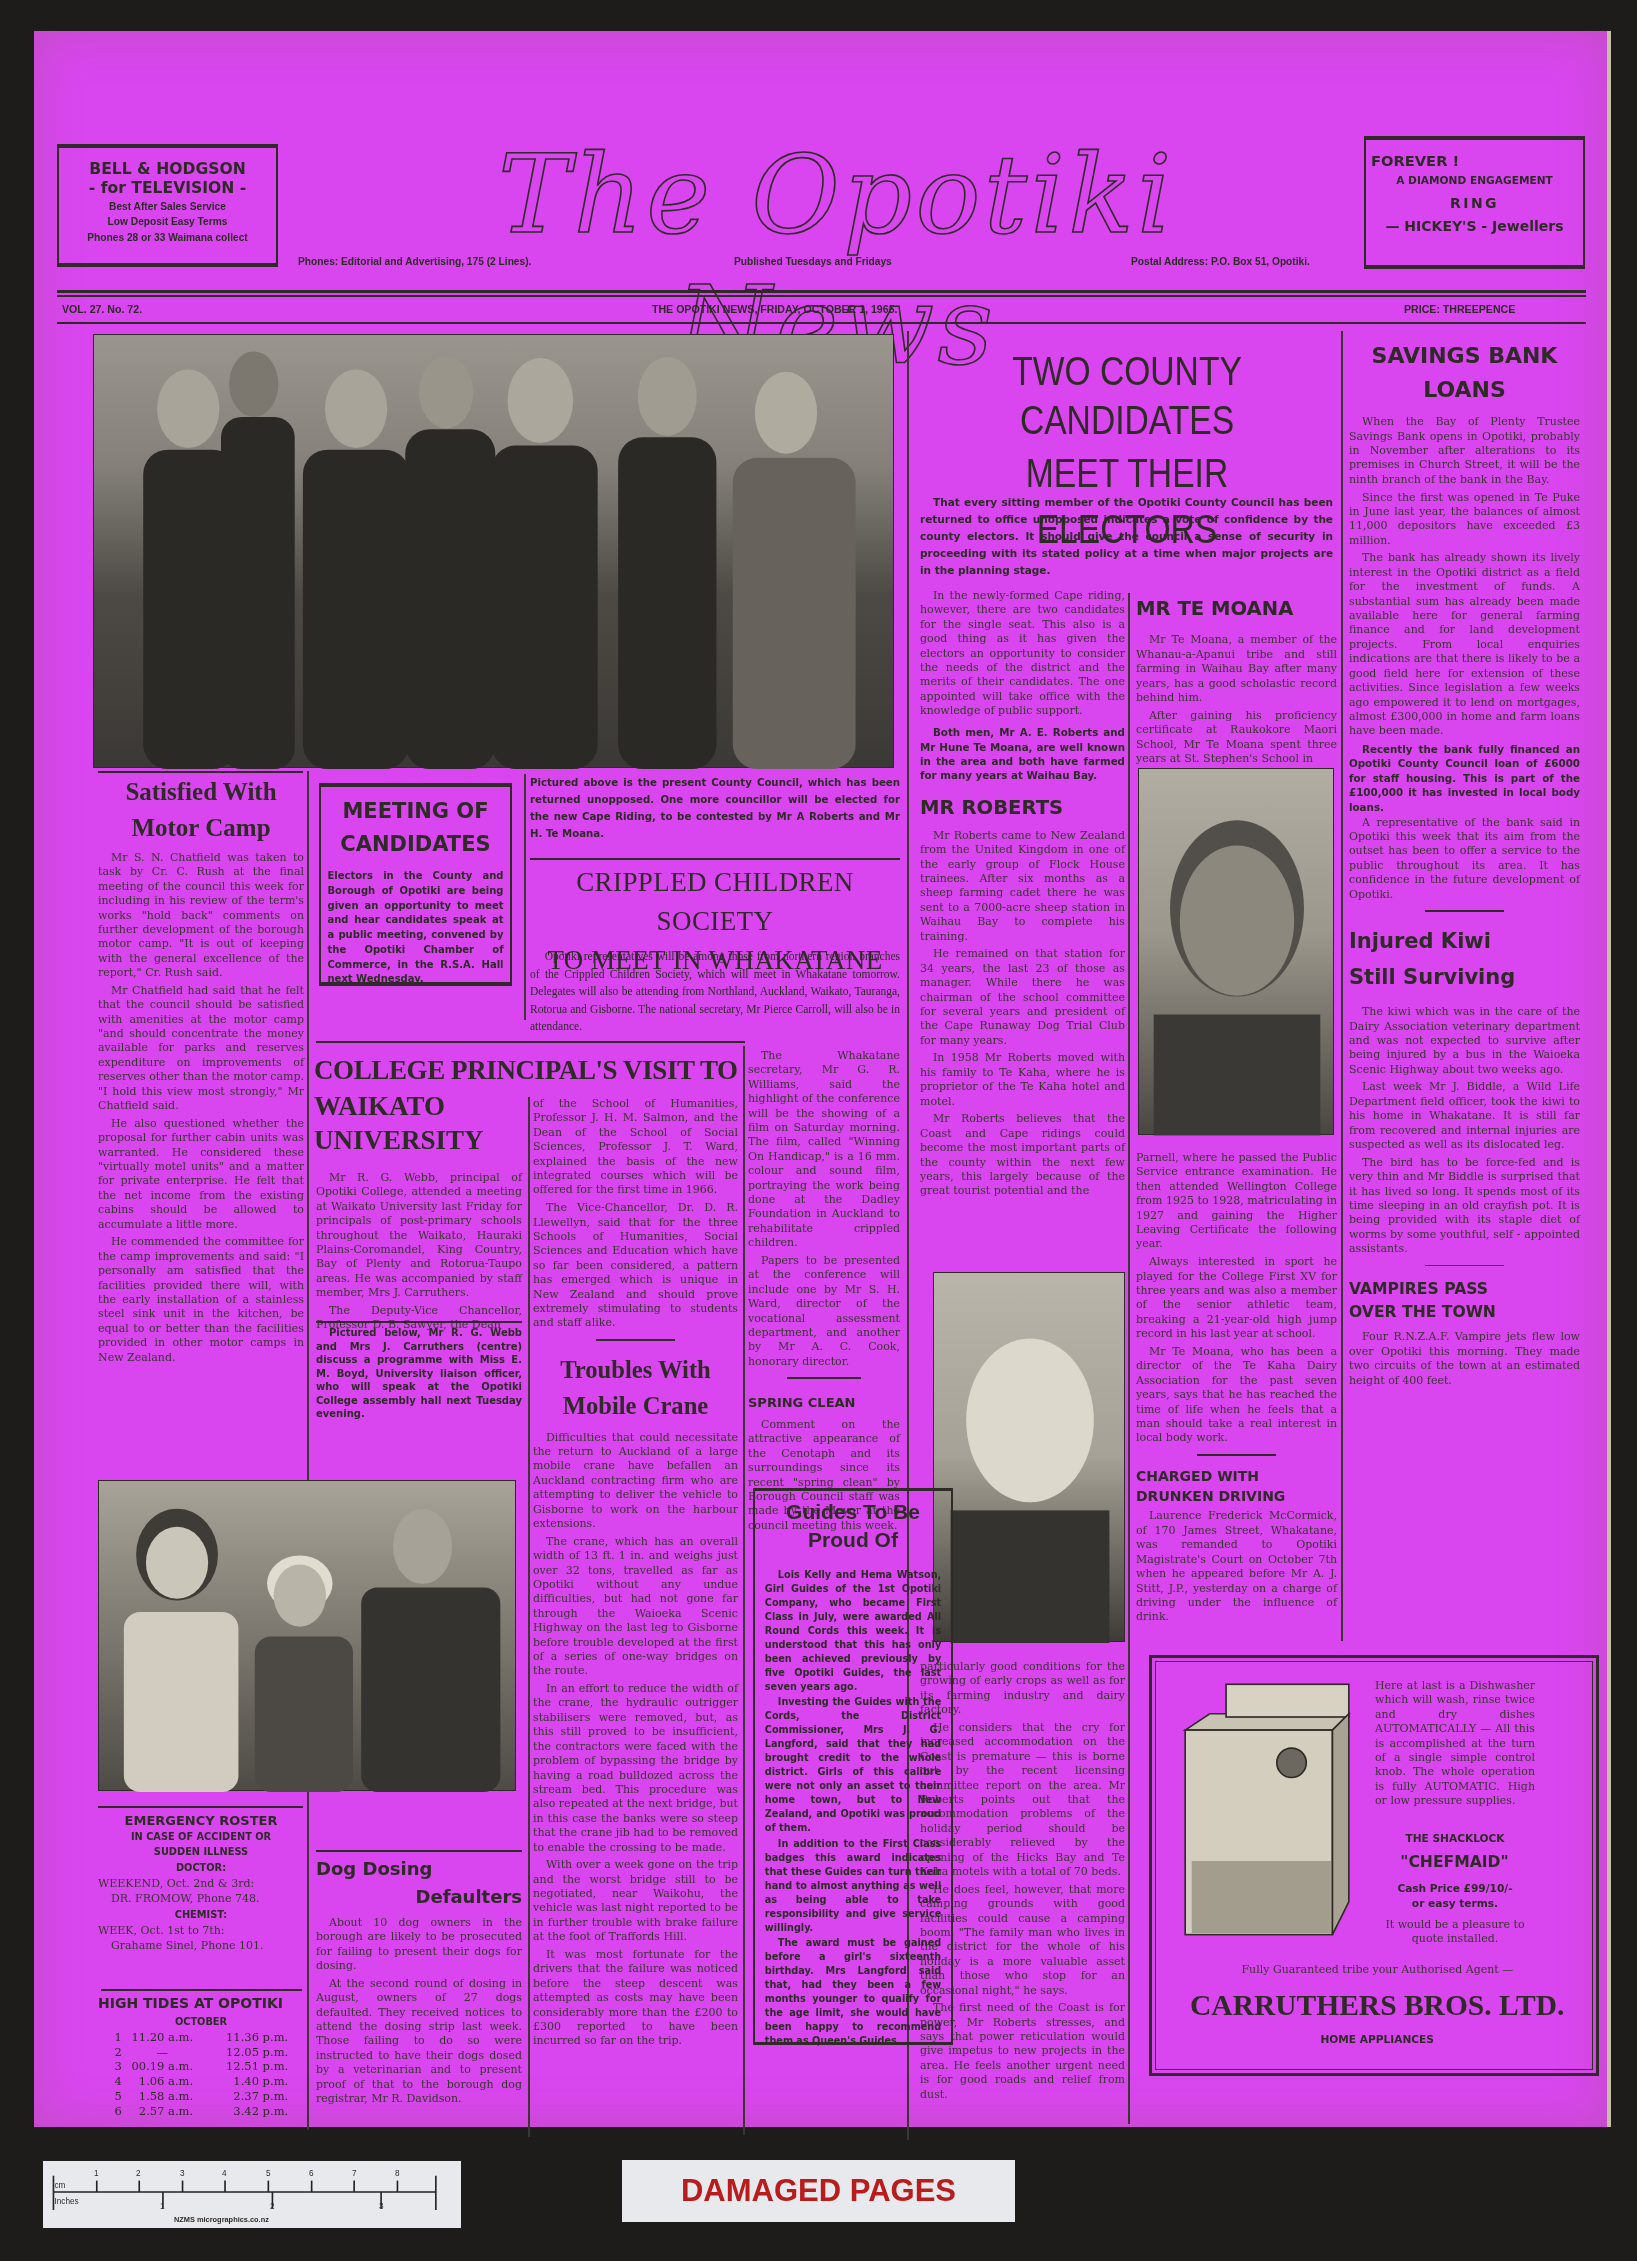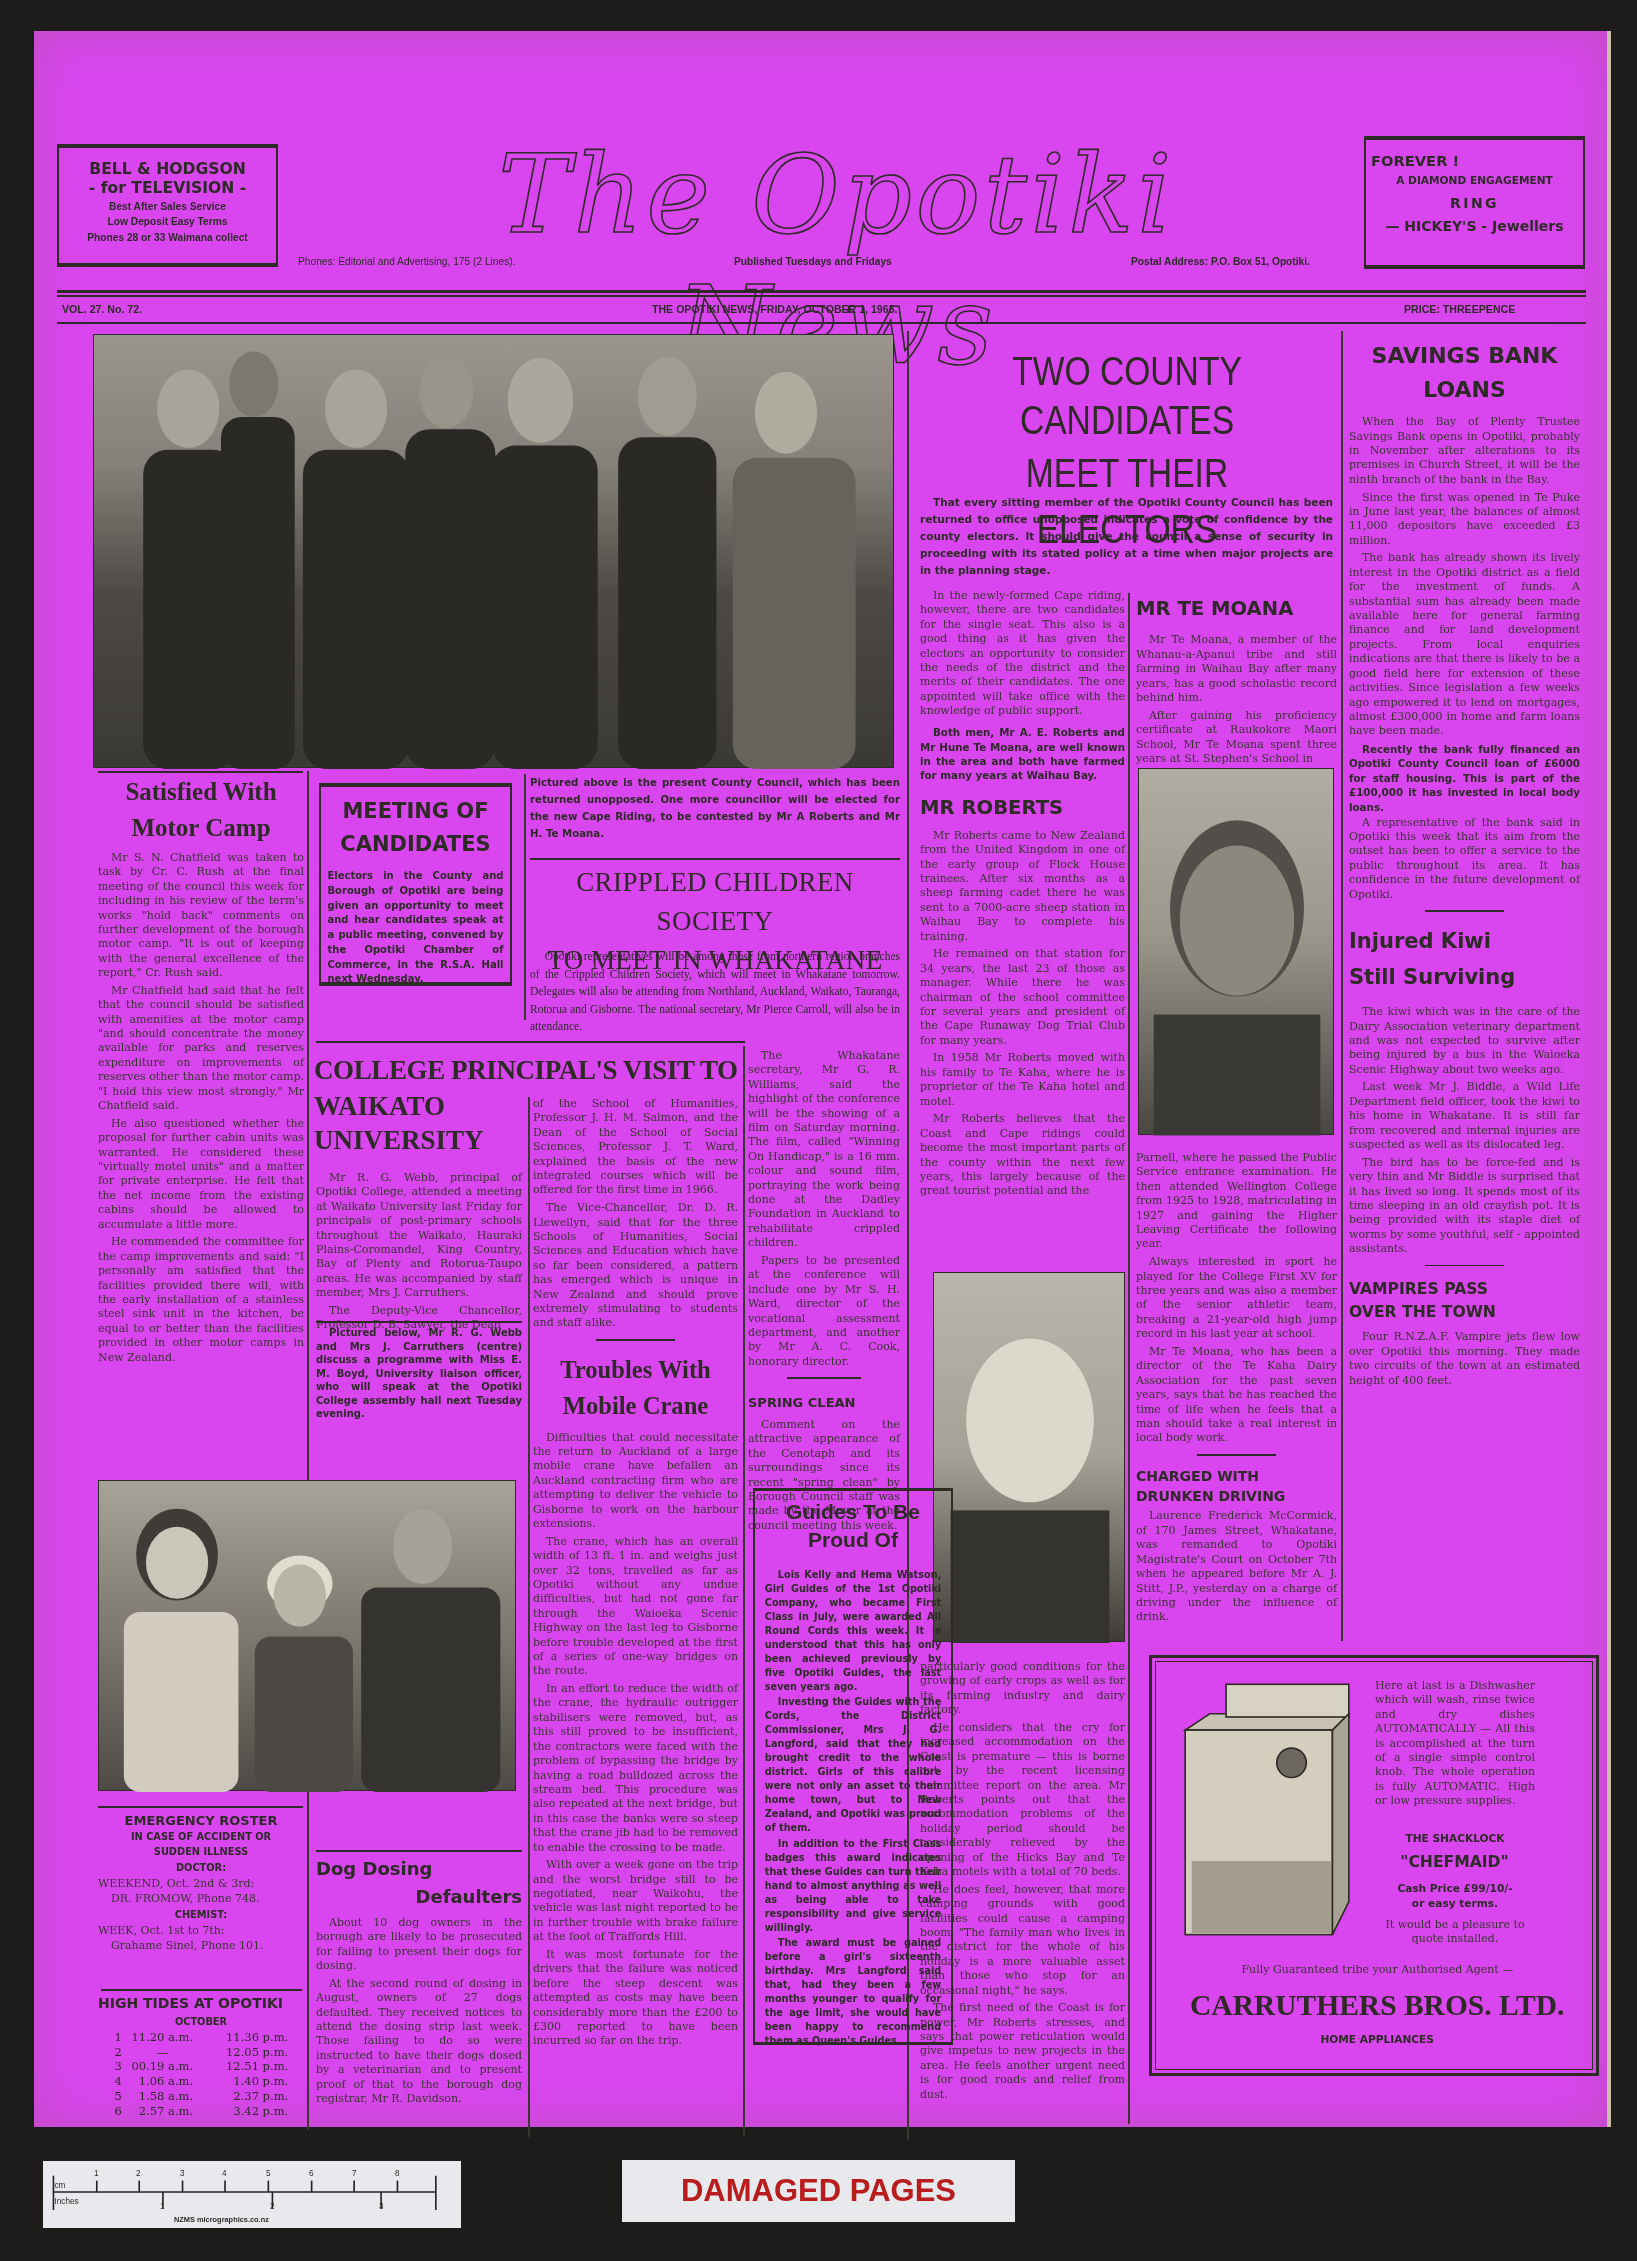--- a/index.html
+++ b/index.html
@@ -31,21 +31,21 @@
   <div class="abs box center" style="left:23px;top:113px;width:221px;height:123px;padding-top:11.5px;border-top-width:4.1px;border-bottom-width:4.1px">
     <div class="head-san" style="font-size:15.6px;line-height:19.6px">BELL &amp; HODGSON</div>
     <div class="head-san" style="font-size:15.6px;line-height:19.6px">- for TELEVISION -</div>
     <div class="san" style="font-size:10.2px;line-height:15.6px;font-weight:bold">Best After Sales Service</div>
     <div class="san" style="font-size:10.2px;line-height:15.6px;font-weight:bold">Low Deposit Easy Terms</div>
     <div class="san" style="font-size:10.2px;line-height:15.6px;font-weight:bold">Phones 28 or 33 Waimana collect</div>
   </div>
 
   <div class="abs" style="left:344px;top:98px;width:917px;text-align:center;font-family:'DejaVu Serif',serif;font-weight:normal;font-style:italic;font-size:108px;line-height:131px;color:#2f2c28;letter-spacing:3.3px;-webkit-text-stroke:1.6px #2f2c28;color:transparent">The Opotiki News</div>
 
-  <div class="abs san" style="left:264px;top:225px;font-size:10.2px;font-weight:normal">Phones: Editorial and Advertising, 175 (2 Lines).</div>
+  <div class="abs san" style="left:264px;top:225px;font-size:10.2px;font-weight:bold">Phones: Editorial and Advertising, 175 (2 Lines).</div>
   <div class="abs san" style="left:700px;top:225px;font-size:10.2px;font-weight:bold">Published Tuesdays and Fridays</div>
   <div class="abs san" style="left:1097px;top:225px;font-size:10.2px;font-weight:bold">Postal Address: P.O. Box 51, Opotiki.</div>
 
   <div class="abs box center" style="left:1330px;top:105px;width:221px;height:133px;padding-top:12px;border-top-width:4.1px;border-bottom-width:4.1px">
     <div class="head-san" style="font-size:14.7px;line-height:18px;text-align:left;padding-left:4.9px">FOREVER !</div>
     <div class="head-san" style="font-size:10.6px;line-height:21px">A DIAMOND ENGAGEMENT</div>
     <div class="head-san" style="font-size:14px;line-height:24.6px;letter-spacing:2.5px">RING</div>
     <div class="head-san" style="font-size:14px;line-height:21px">— HICKEY'S - Jewellers</div>
   </div>
 

